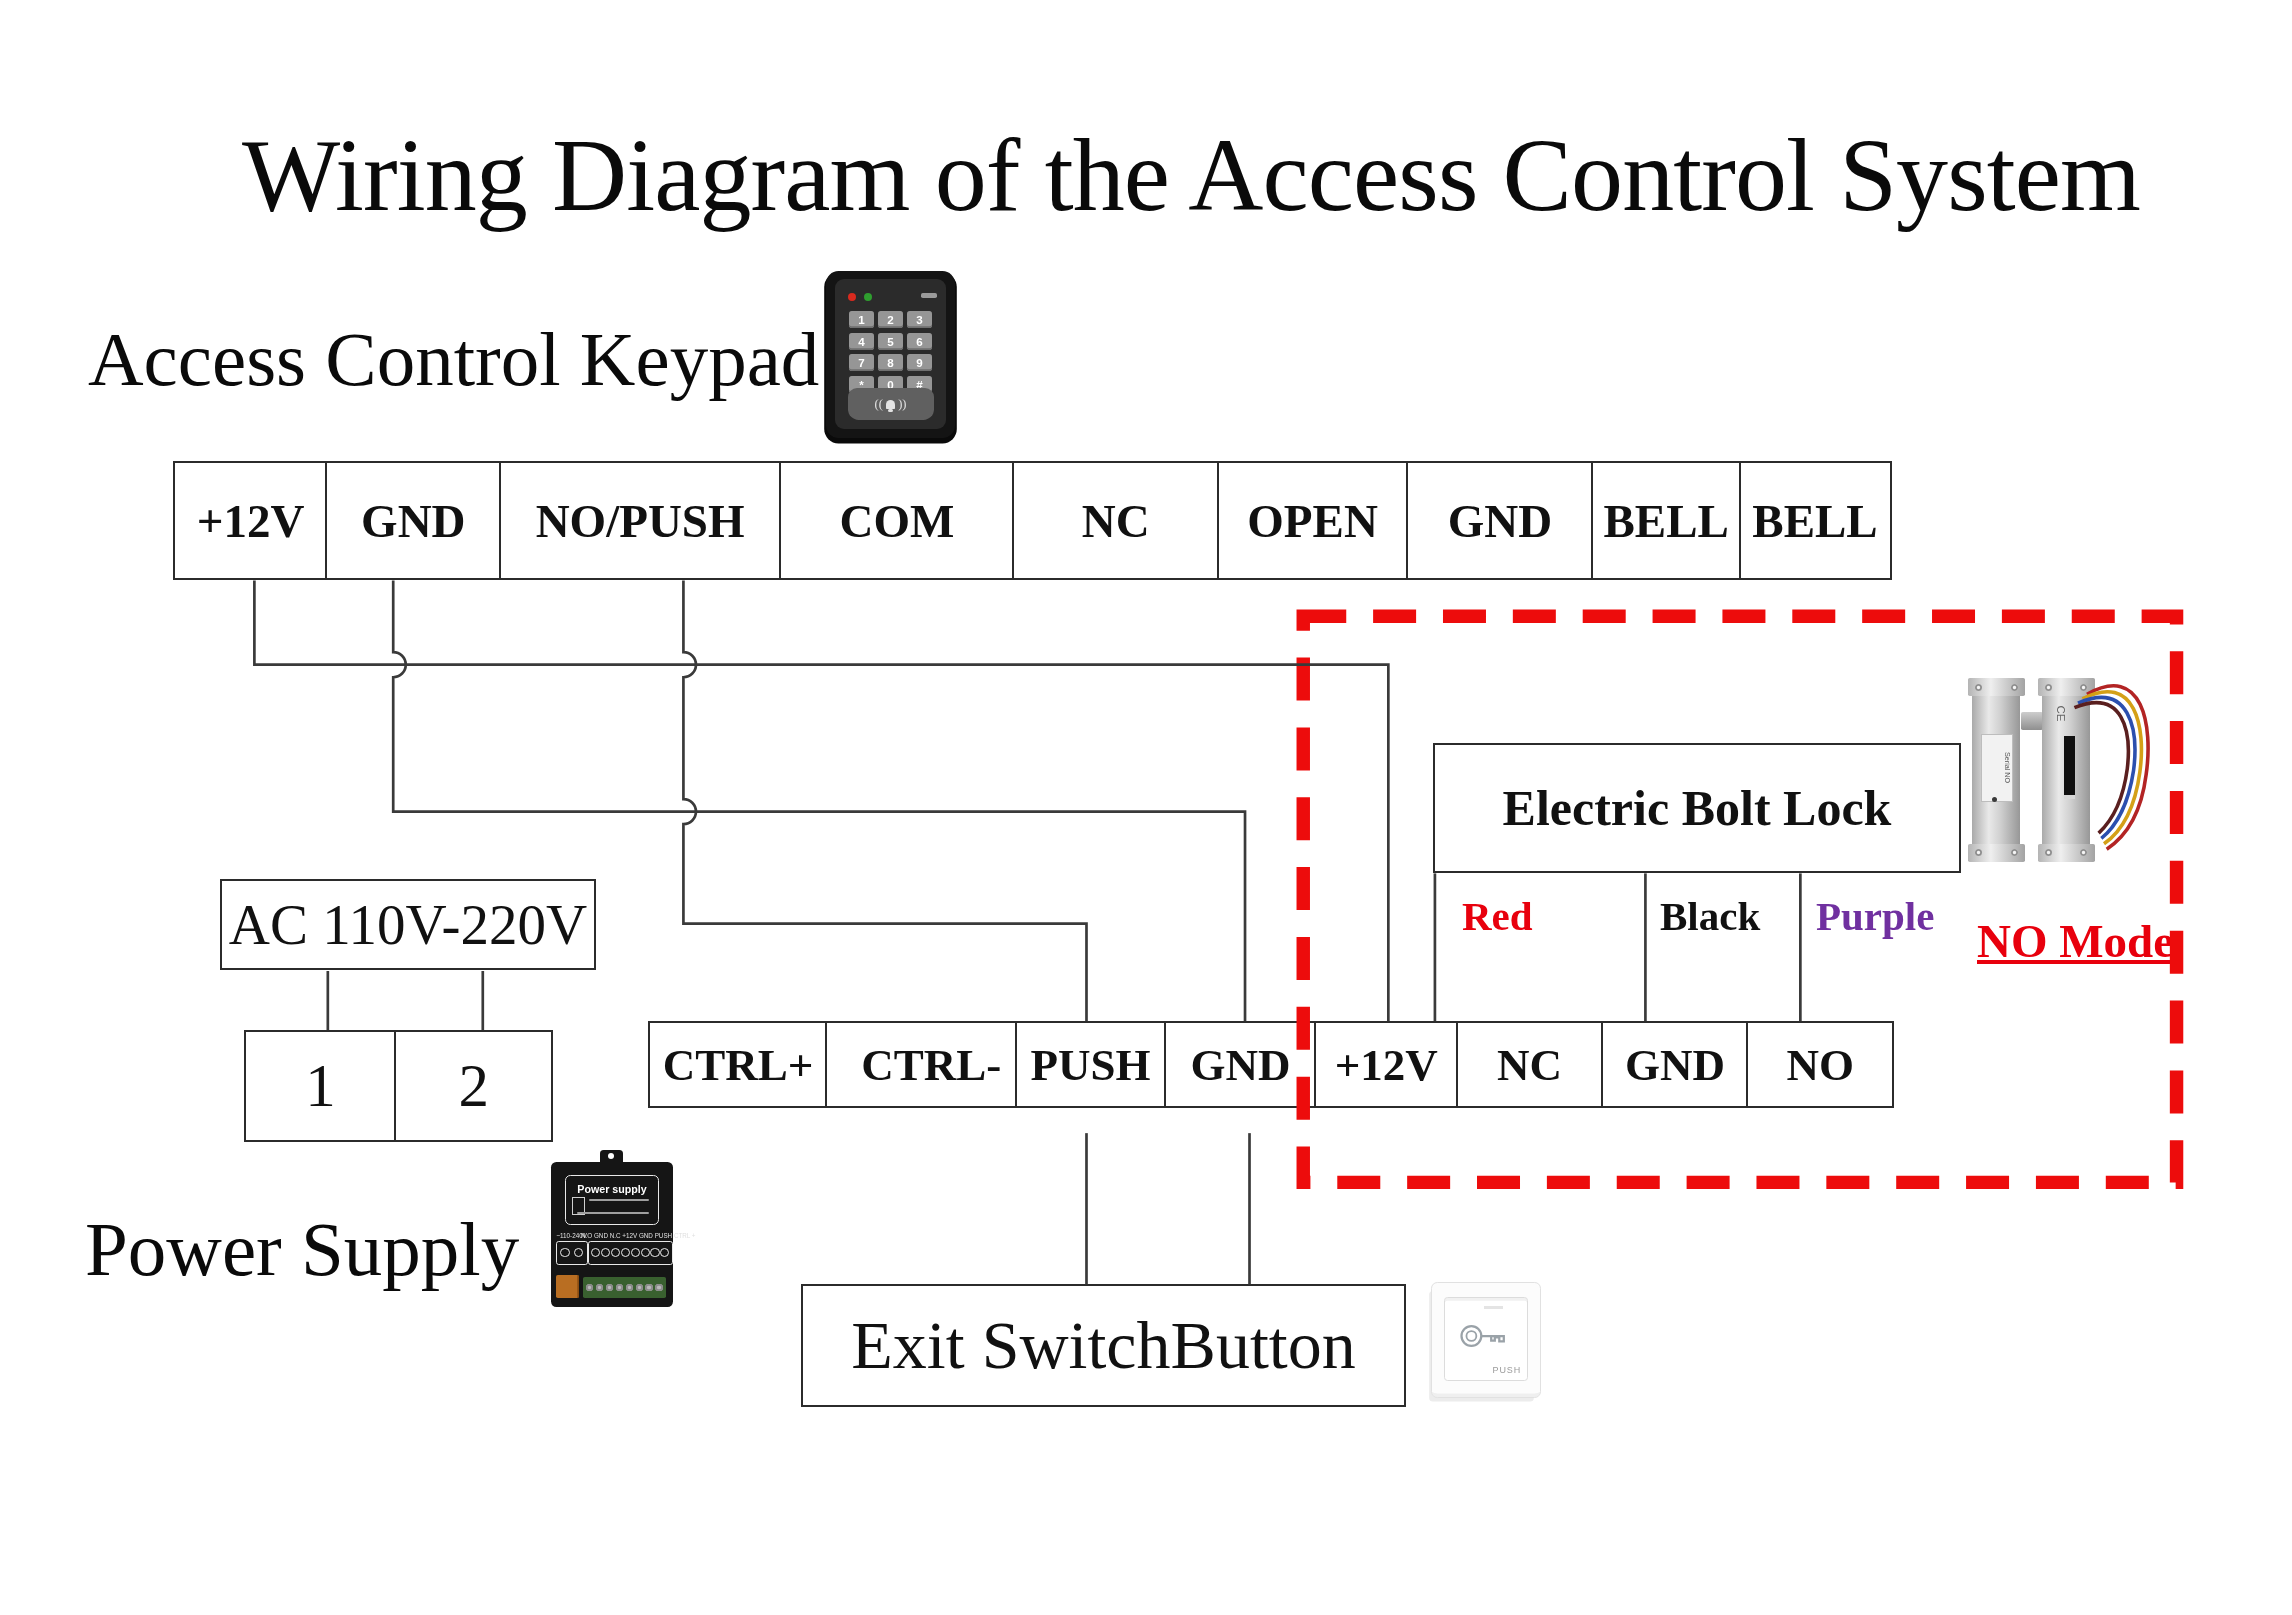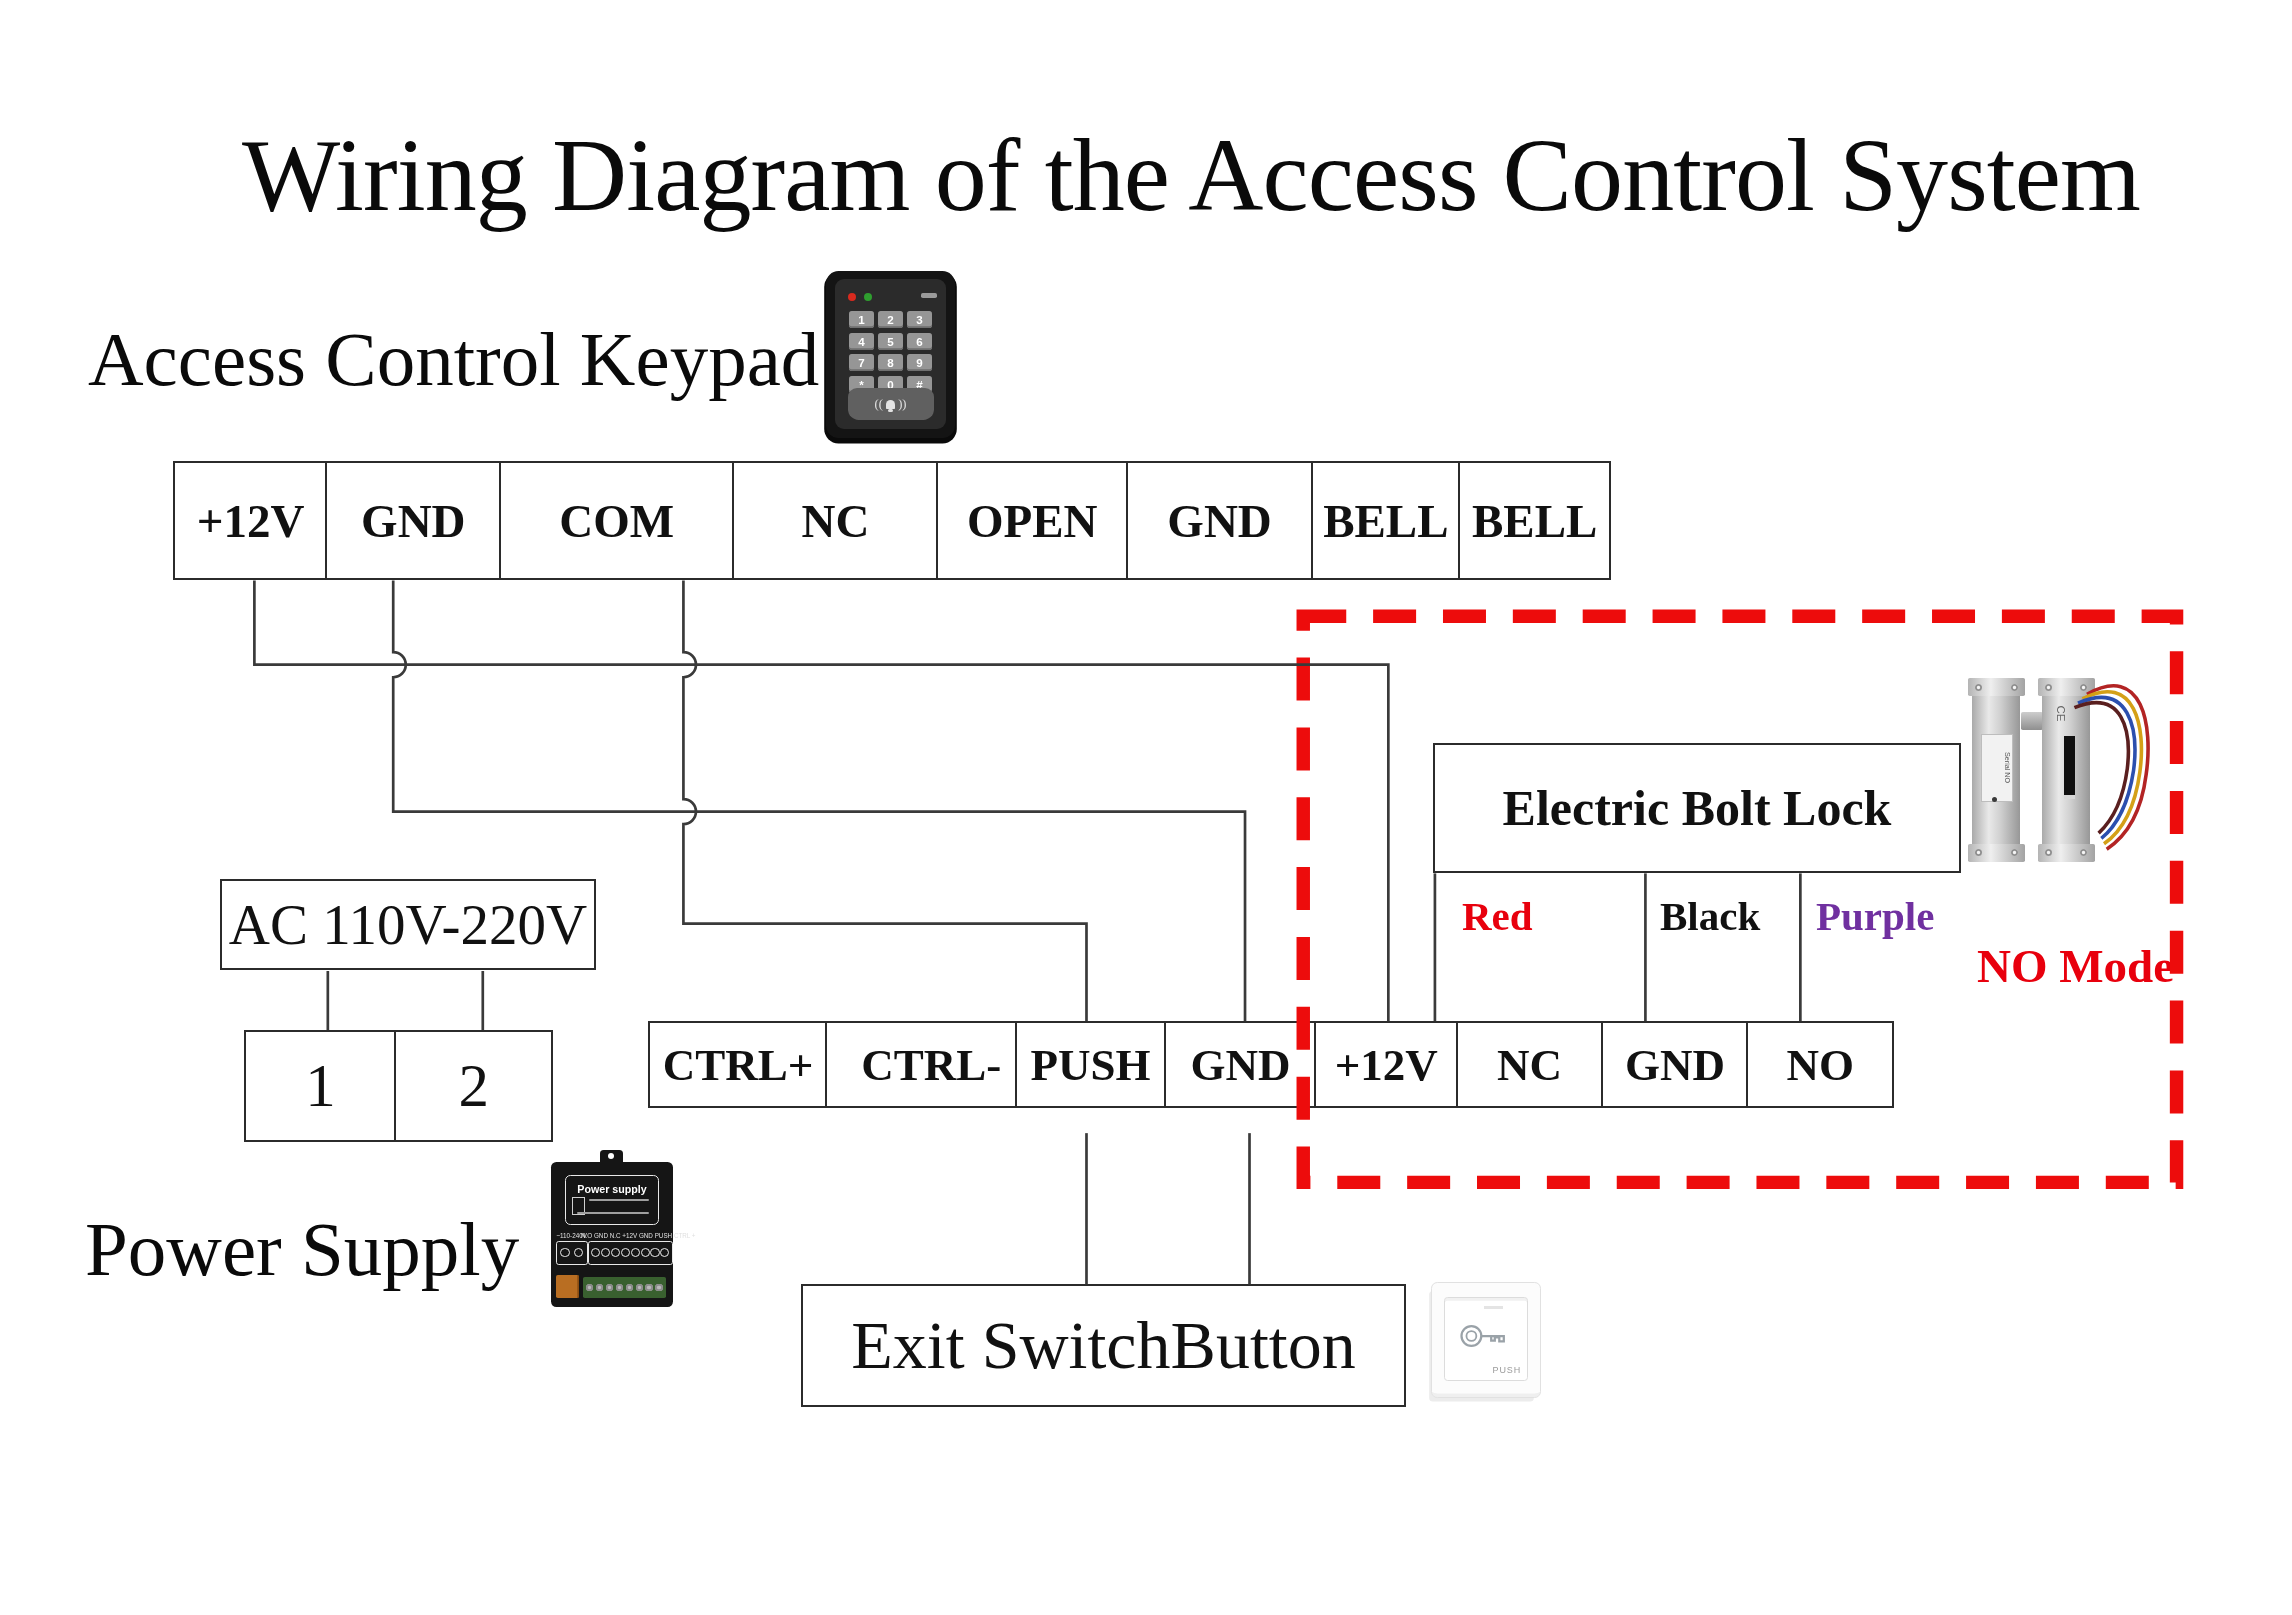--- a/index.html
+++ b/index.html
@@ -141,20 +141,21 @@
         <span>((</span>
         <span class="bell"></span>
         <span>))</span>
       </div>
     </div>
   </div>
 
   <div class="abs strip" style="left:173px;top:461px;height:119px;">
     <div class="cell" style="width:155px;">+12V</div>
     <div class="cell" style="width:176px;">GND</div>
+    <div class="cell" style="width:283px;">NO/PUSH</div>
     <div class="cell" style="width:236px;">COM</div>
     <div class="cell" style="width:207px;">NC</div>
     <div class="cell" style="width:192px;">OPEN</div>
     <div class="cell" style="width:188px;">GND</div>
     <div class="cell" style="width:150px;">BELL</div>
     <div class="cell" style="width:153px;">BELL</div>
   </div>
 
   <div class="abs obox ac-box" style="left:220px;top:879px;width:376px;height:91px;">
     <span>AC 110V-220V</span>
@@ -176,21 +177,21 @@
     <div class="cell" style="width:148px;">NO</div>
   </div>
 
   <div class="abs obox bolt-box" style="left:1433px;top:743px;width:528px;height:130px;">
     <span>Electric Bolt Lock</span>
   </div>
 
   <div class="abs wirelabel red-t" style="left:1462px;top:892px;">Red</div>
   <div class="abs wirelabel" style="left:1660px;top:892px;">Black</div>
   <div class="abs wirelabel purple-t" style="left:1816px;top:892px;">Purple</div>
-  <div class="abs nomode" style="left:1977px;top:939px;">NO Mode</div>
+  <div class="abs nomode" style="left:1977px;top:914px;text-decoration:underline;">NO Mode</div>
 
   <div class="abs boltimg">
     <div class="bl-body bl-left">
       <div class="bl-plate top">
         <span class="bl-hole" style="left:7.2px;"></span>
         <span class="bl-hole" style="right:7.2px;"></span>
       </div>
       <div class="bl-serial">Serial NO</div>
       <div class="bl-dot"></div>
       <div class="bl-plate bot">

